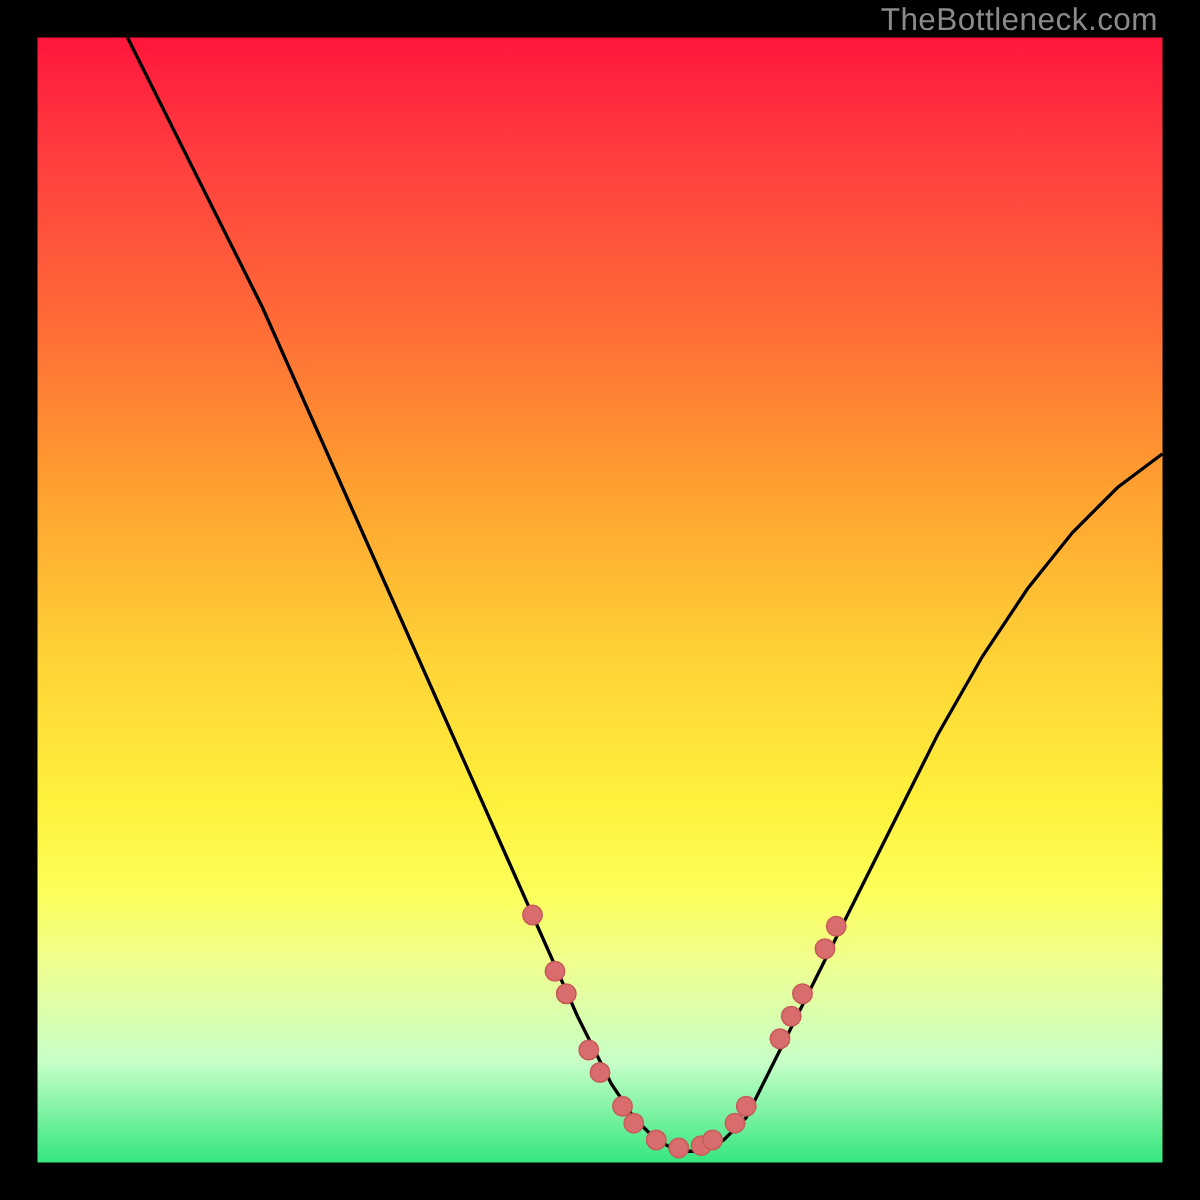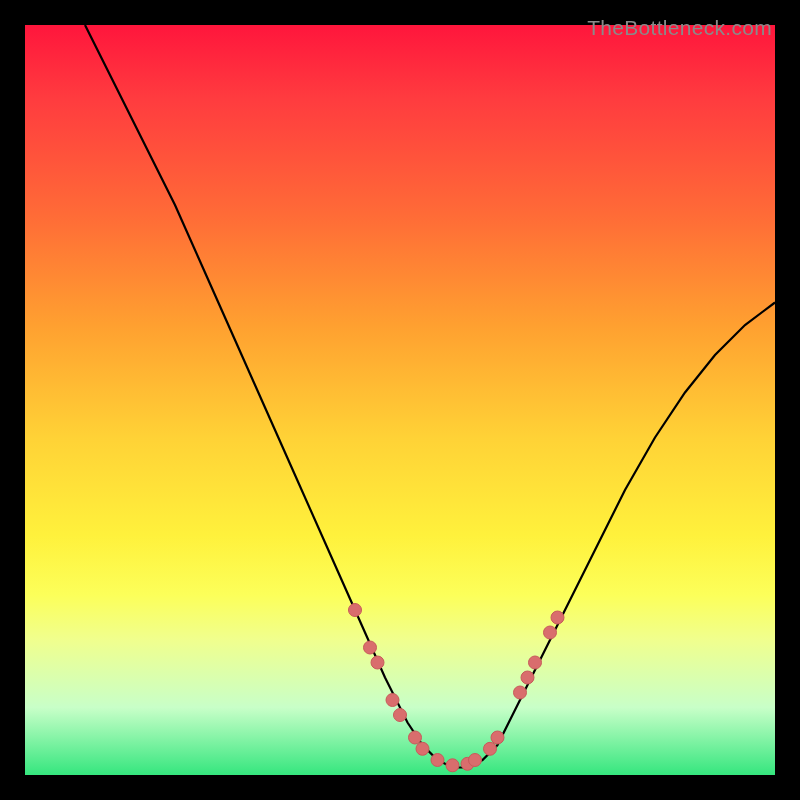--- a/index.html
+++ b/index.html
@@ -26,21 +26,21 @@
       #ffd236 55%,
       #fff13c 68%,
       #fcff5a 76%,
       #f0ff8e 82%,
       #c8ffc8 91%,
       #35e67e 100%
     );
   }
   .watermark {
     position: absolute;
-    top: 16px;
+    top: 2px;
     right: 28px;
     color: #8a8a8a;
     font-size: 21px;
     font-weight: 500;
     letter-spacing: 0.3px;
   }
   svg.plot {
     position: absolute;
     left: 25px;
     top: 25px;

